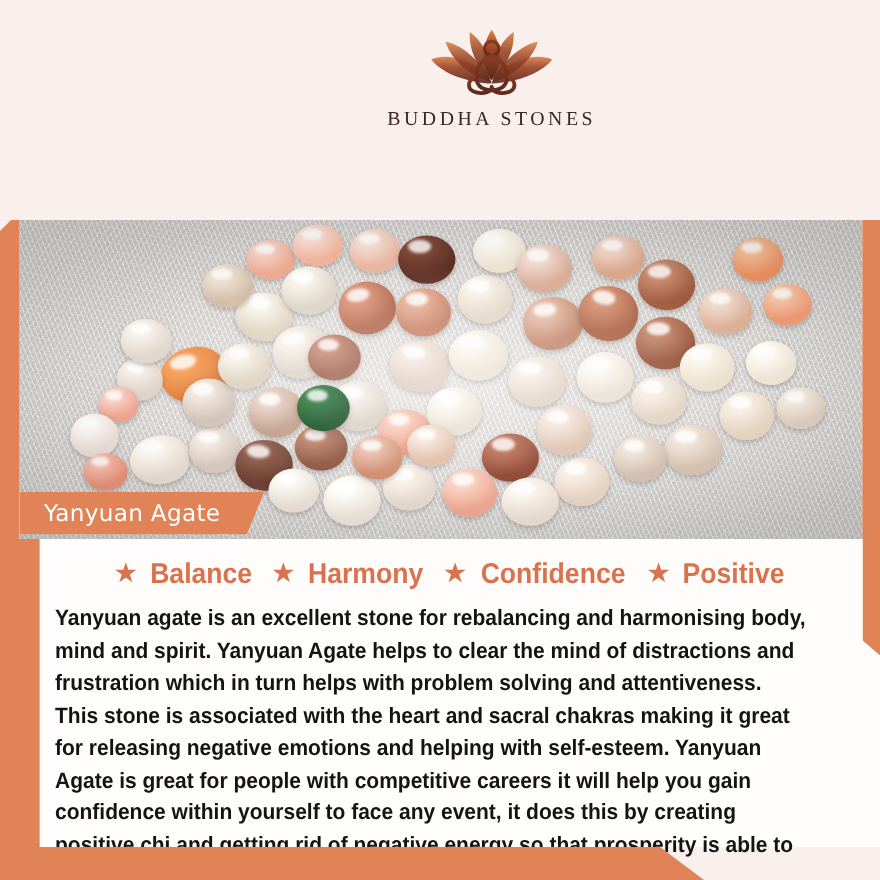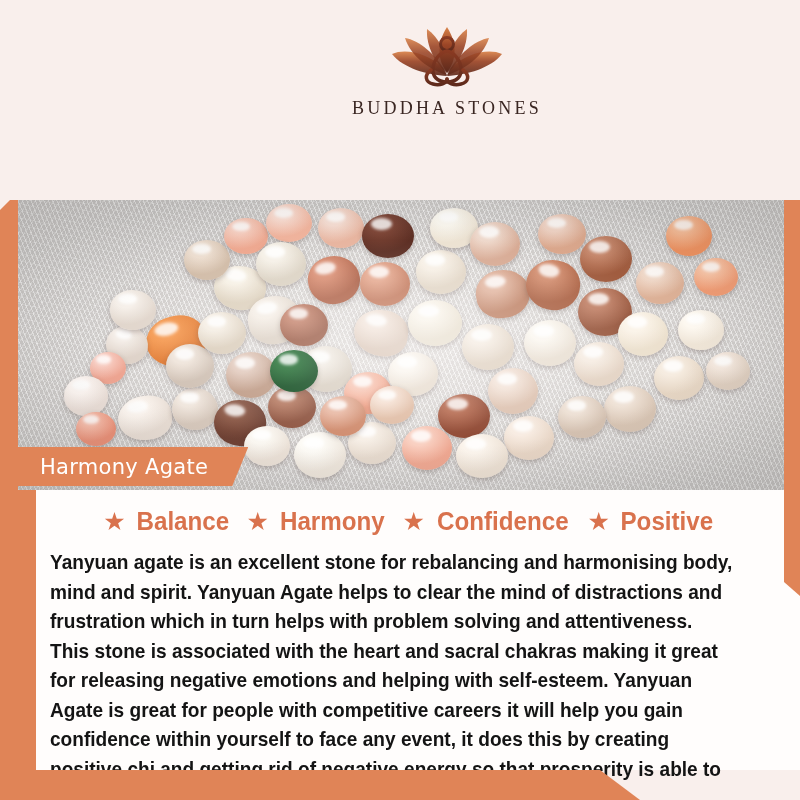--- a/index.html
+++ b/index.html
@@ -373,21 +373,21 @@
           <div class="stone" style="left: 660px; top: 110px; width: 46px; height: 40px; border-radius: 50%; transform: rotate(0deg); background: radial-gradient(70% 60% at 34% 26%, rgb(253, 248, 240) 0%, rgb(253, 248, 240) 30%, rgb(238, 228, 214) 100%);"></div>
           <div class="stone" style="left: 688px; top: 152px; width: 44px; height: 38px; border-radius: 50%; transform: rotate(0deg); background: radial-gradient(70% 60% at 34% 26%, rgb(244, 232, 222) 0%, rgb(244, 232, 222) 30%, rgb(221, 205, 190) 100%);"></div>
         </div>
       <div class="vig"></div>
     </div>
     <div class="border-left-photo"></div>
     <div class="border-right-photo"></div>
   </div>
 
   <div class="name-banner">
-    <div class="name-text">Harmony Agate</div>
+    <div class="name-text">Yanyuan Agate</div>
   </div>
 
   <div class="body-section">
     <div class="body-card"></div>
     <div class="border-left-body"></div>
     <div class="border-right-body"></div>
 
     <div class="benefits" id="benefits-row">
         <div class="benefit">
           <span class="star">★</span>

